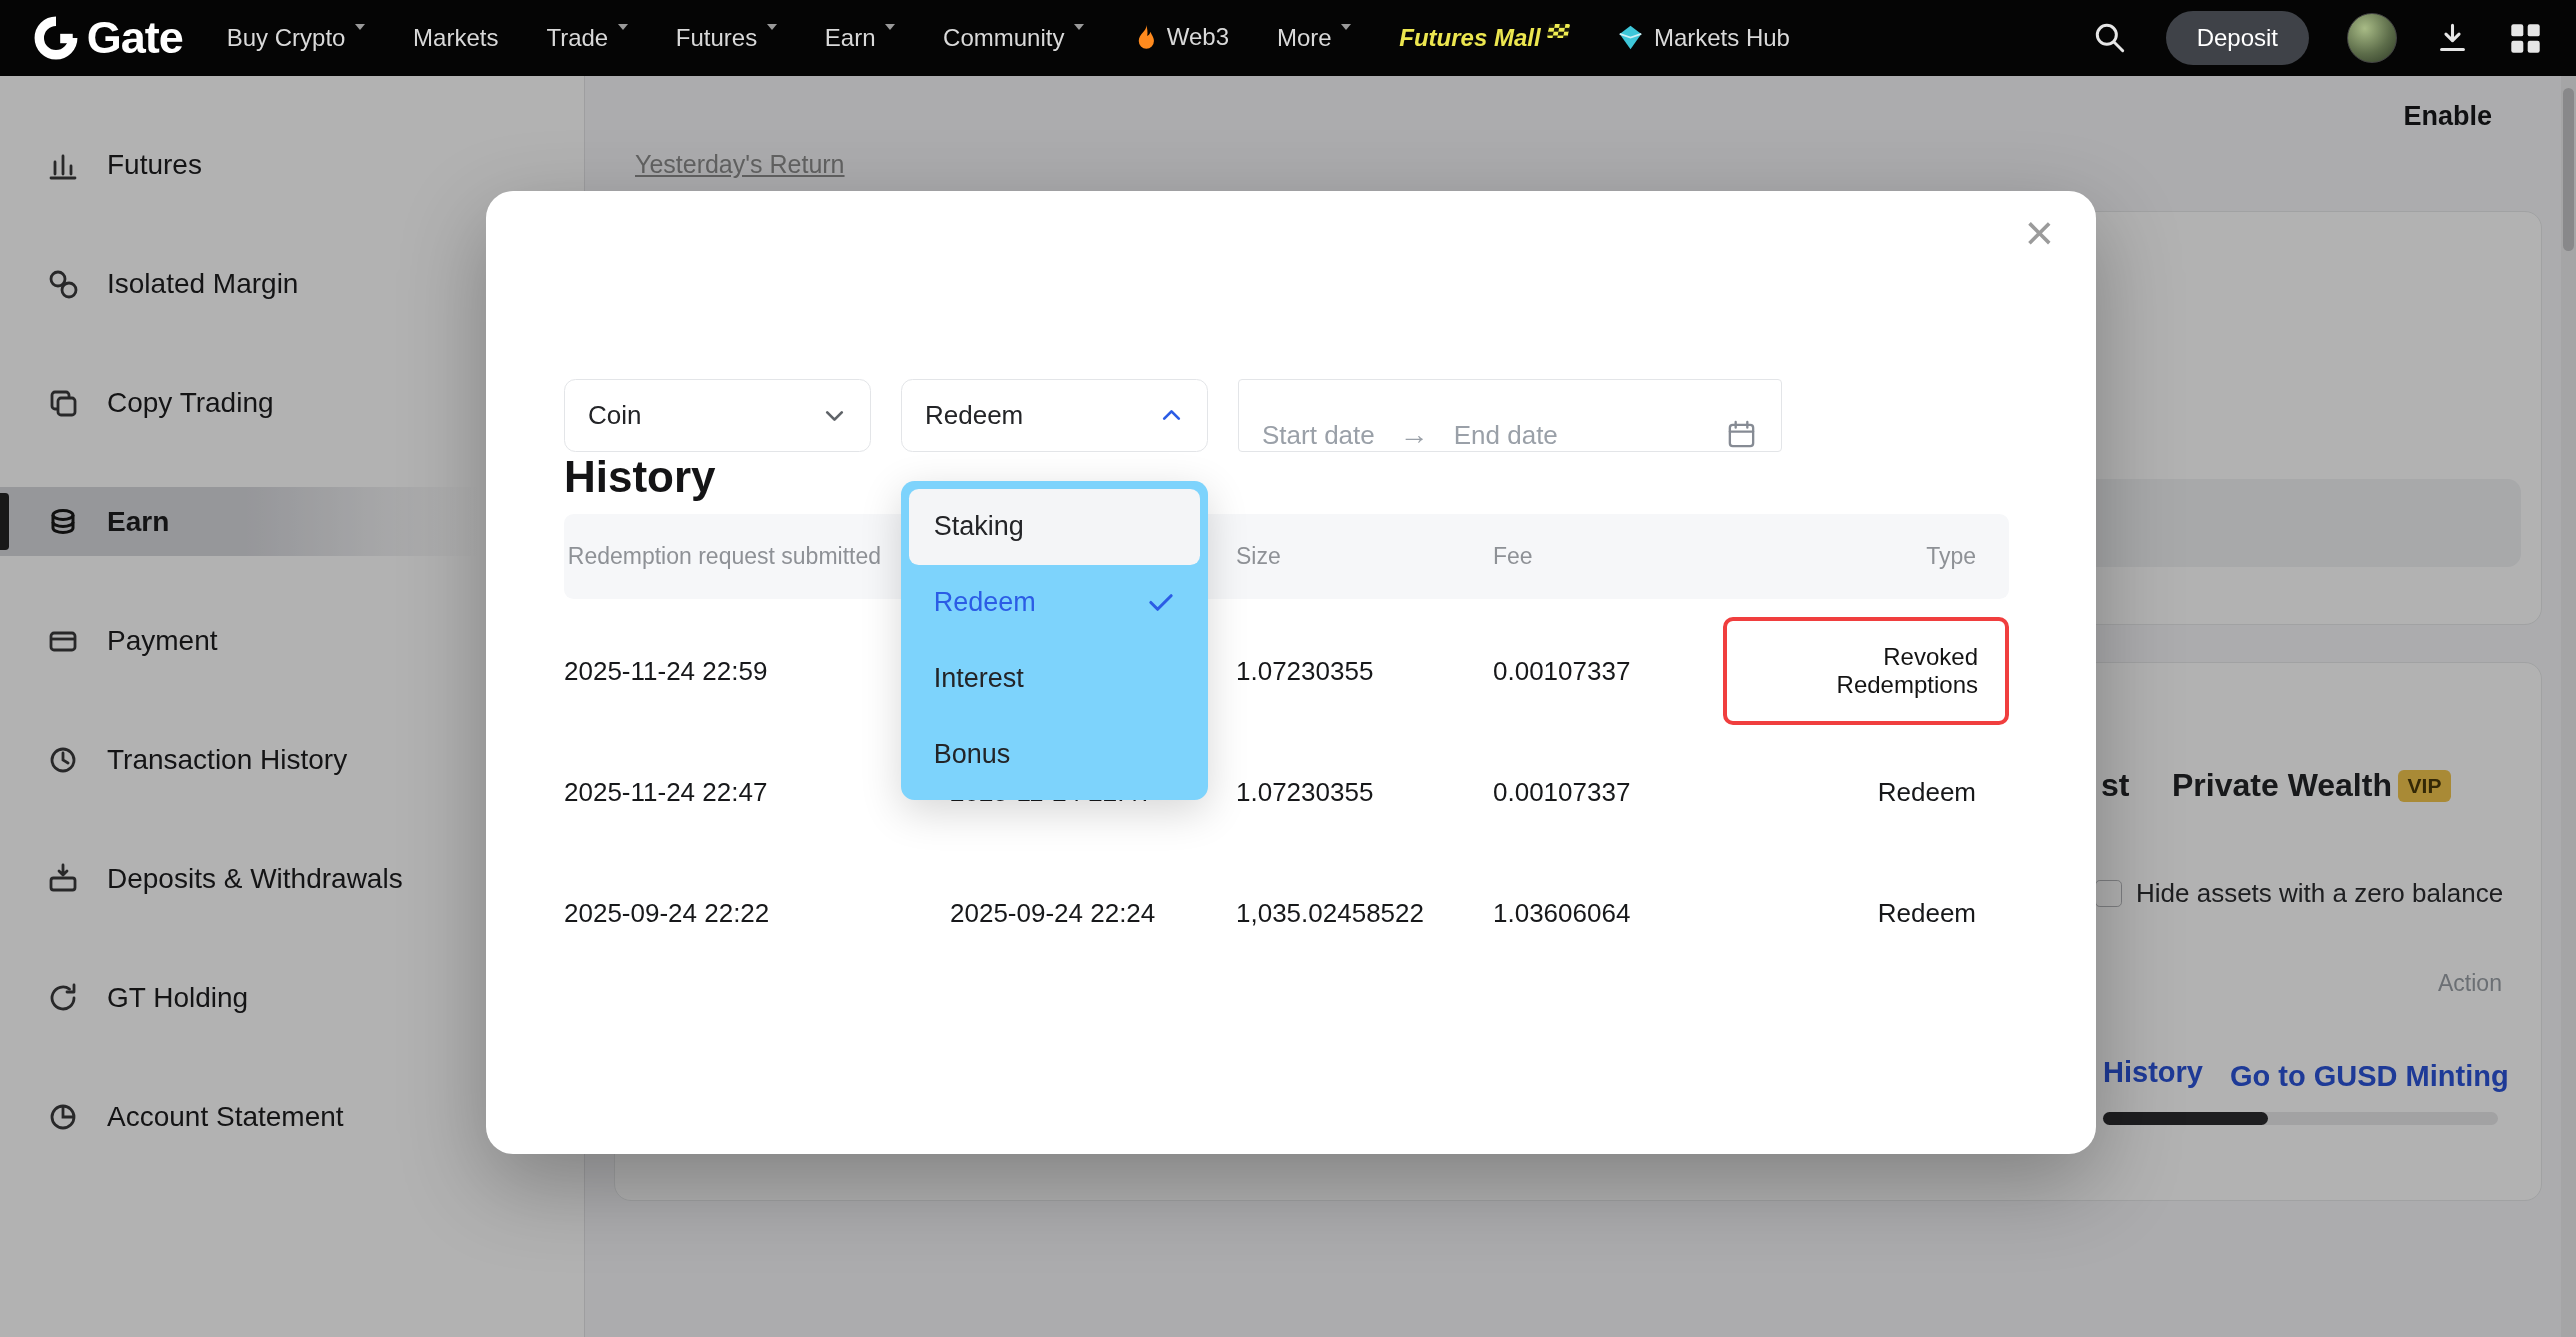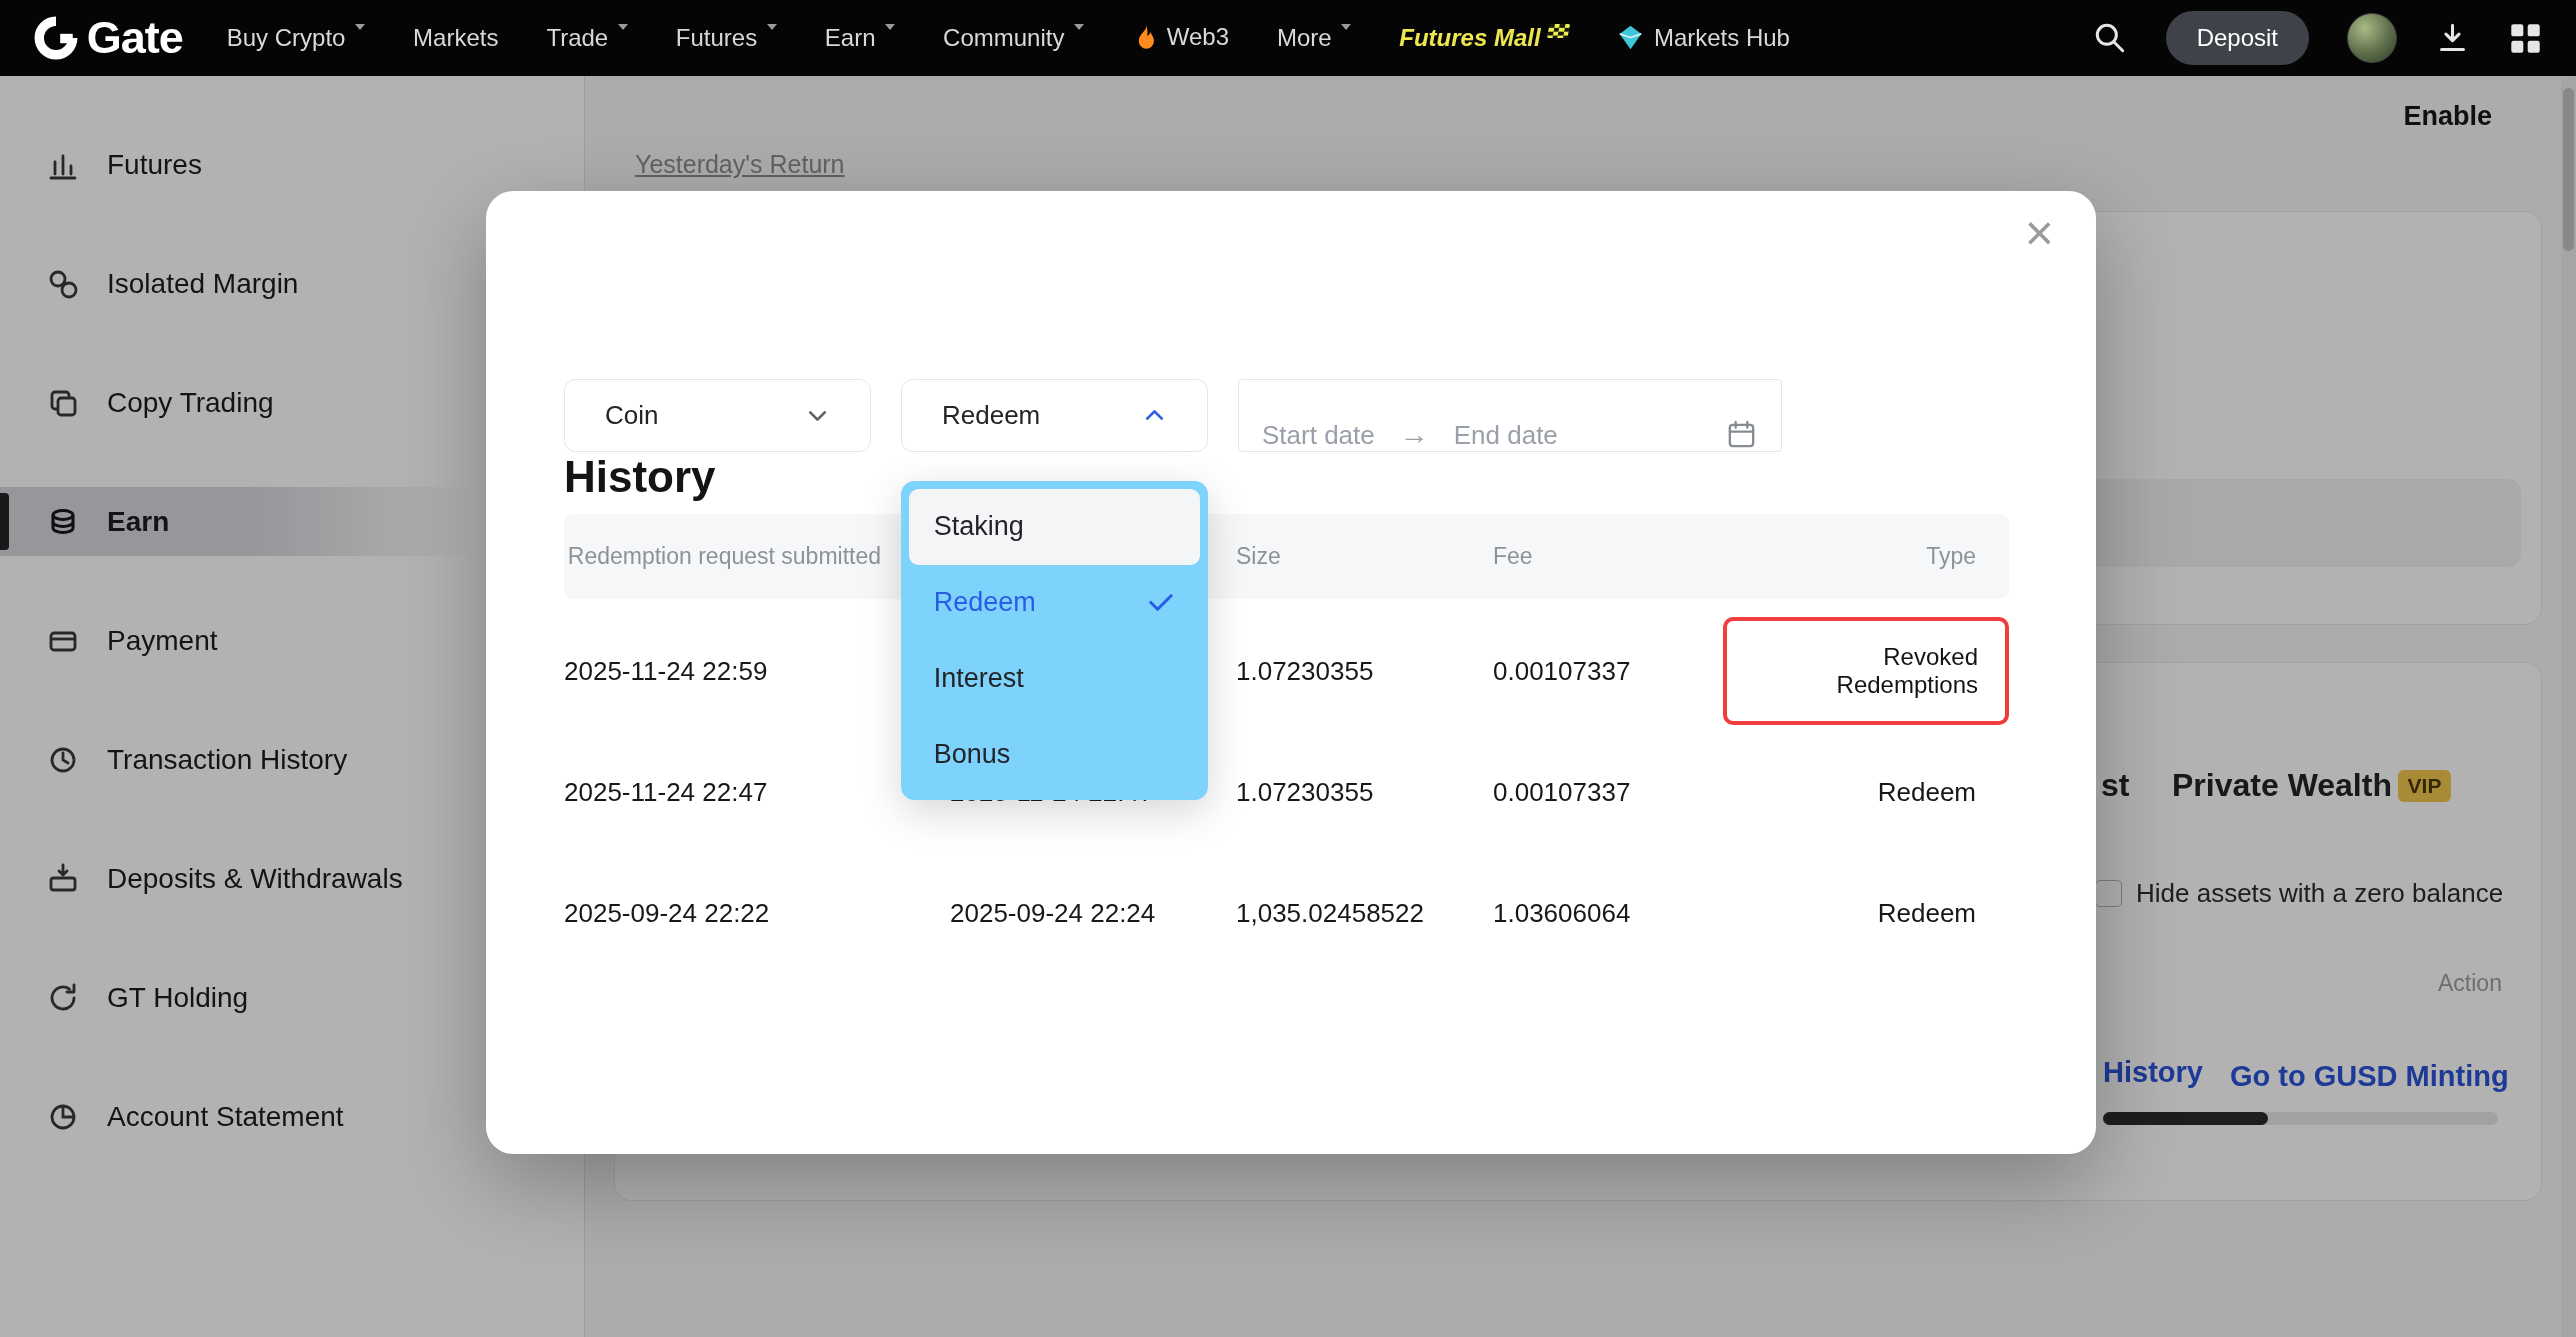--- a/index.html
+++ b/index.html
@@ -65,21 +65,21 @@
   .dim{position:absolute;left:0;top:76px;right:0;bottom:0;background:rgba(0,0,0,0.30);z-index:60;}
 
   
   .modal{position:absolute;left:486px;top:191px;width:1610px;height:963px;background:#fff;border-radius:27px;
          box-shadow:0 29px 86px rgba(0,0,0,0.28);z-index:100;}
   .modal-close{position:absolute;right:42px;top:17px;font-size:50px;color:#9b9b9b;cursor:pointer;line-height:1;}
   .modal-title{position:absolute;left:78px;top:261px;font-size:44px;font-weight:700;color:#141416;}
   .modal{--blue:#2b5ce5;}
 
   .select{position:absolute;top:188px;height:73px;border:1.9px solid #e3e5e8;border-radius:11.5px;box-sizing:border-box;
-          display:flex;align-items:center;justify-content:space-between;padding:0 40px;cursor:pointer;background:#fff;}
+          display:flex;align-items:center;justify-content:space-between;padding:0 23px;cursor:pointer;background:#fff;}
   .select .slabel{font-size:26px;color:#232427;}
   .sel-coin{left:78px;width:307px;}
   .sel-type{left:415px;width:307px;}
   .daterange{position:absolute;left:752px;top:188px;width:544px;height:73px;border:1.9px solid #e3e5e8;border-radius:4px;
              box-sizing:border-box;display:flex;align-items:flex-end;padding:0 23px;cursor:text;background:#fff;}
   .ph{font-size:26px;color:#9aa0a8;}
   .dr-arrow{color:#9aa0a8;font-size:29px;margin:0 25px;}
   .daterange .cal{margin-left:auto;display:flex;}
 
   .menu{position:absolute;left:415px;top:290px;width:307px;background:#7dd3fc;border-radius:13.4px;z-index:30;

